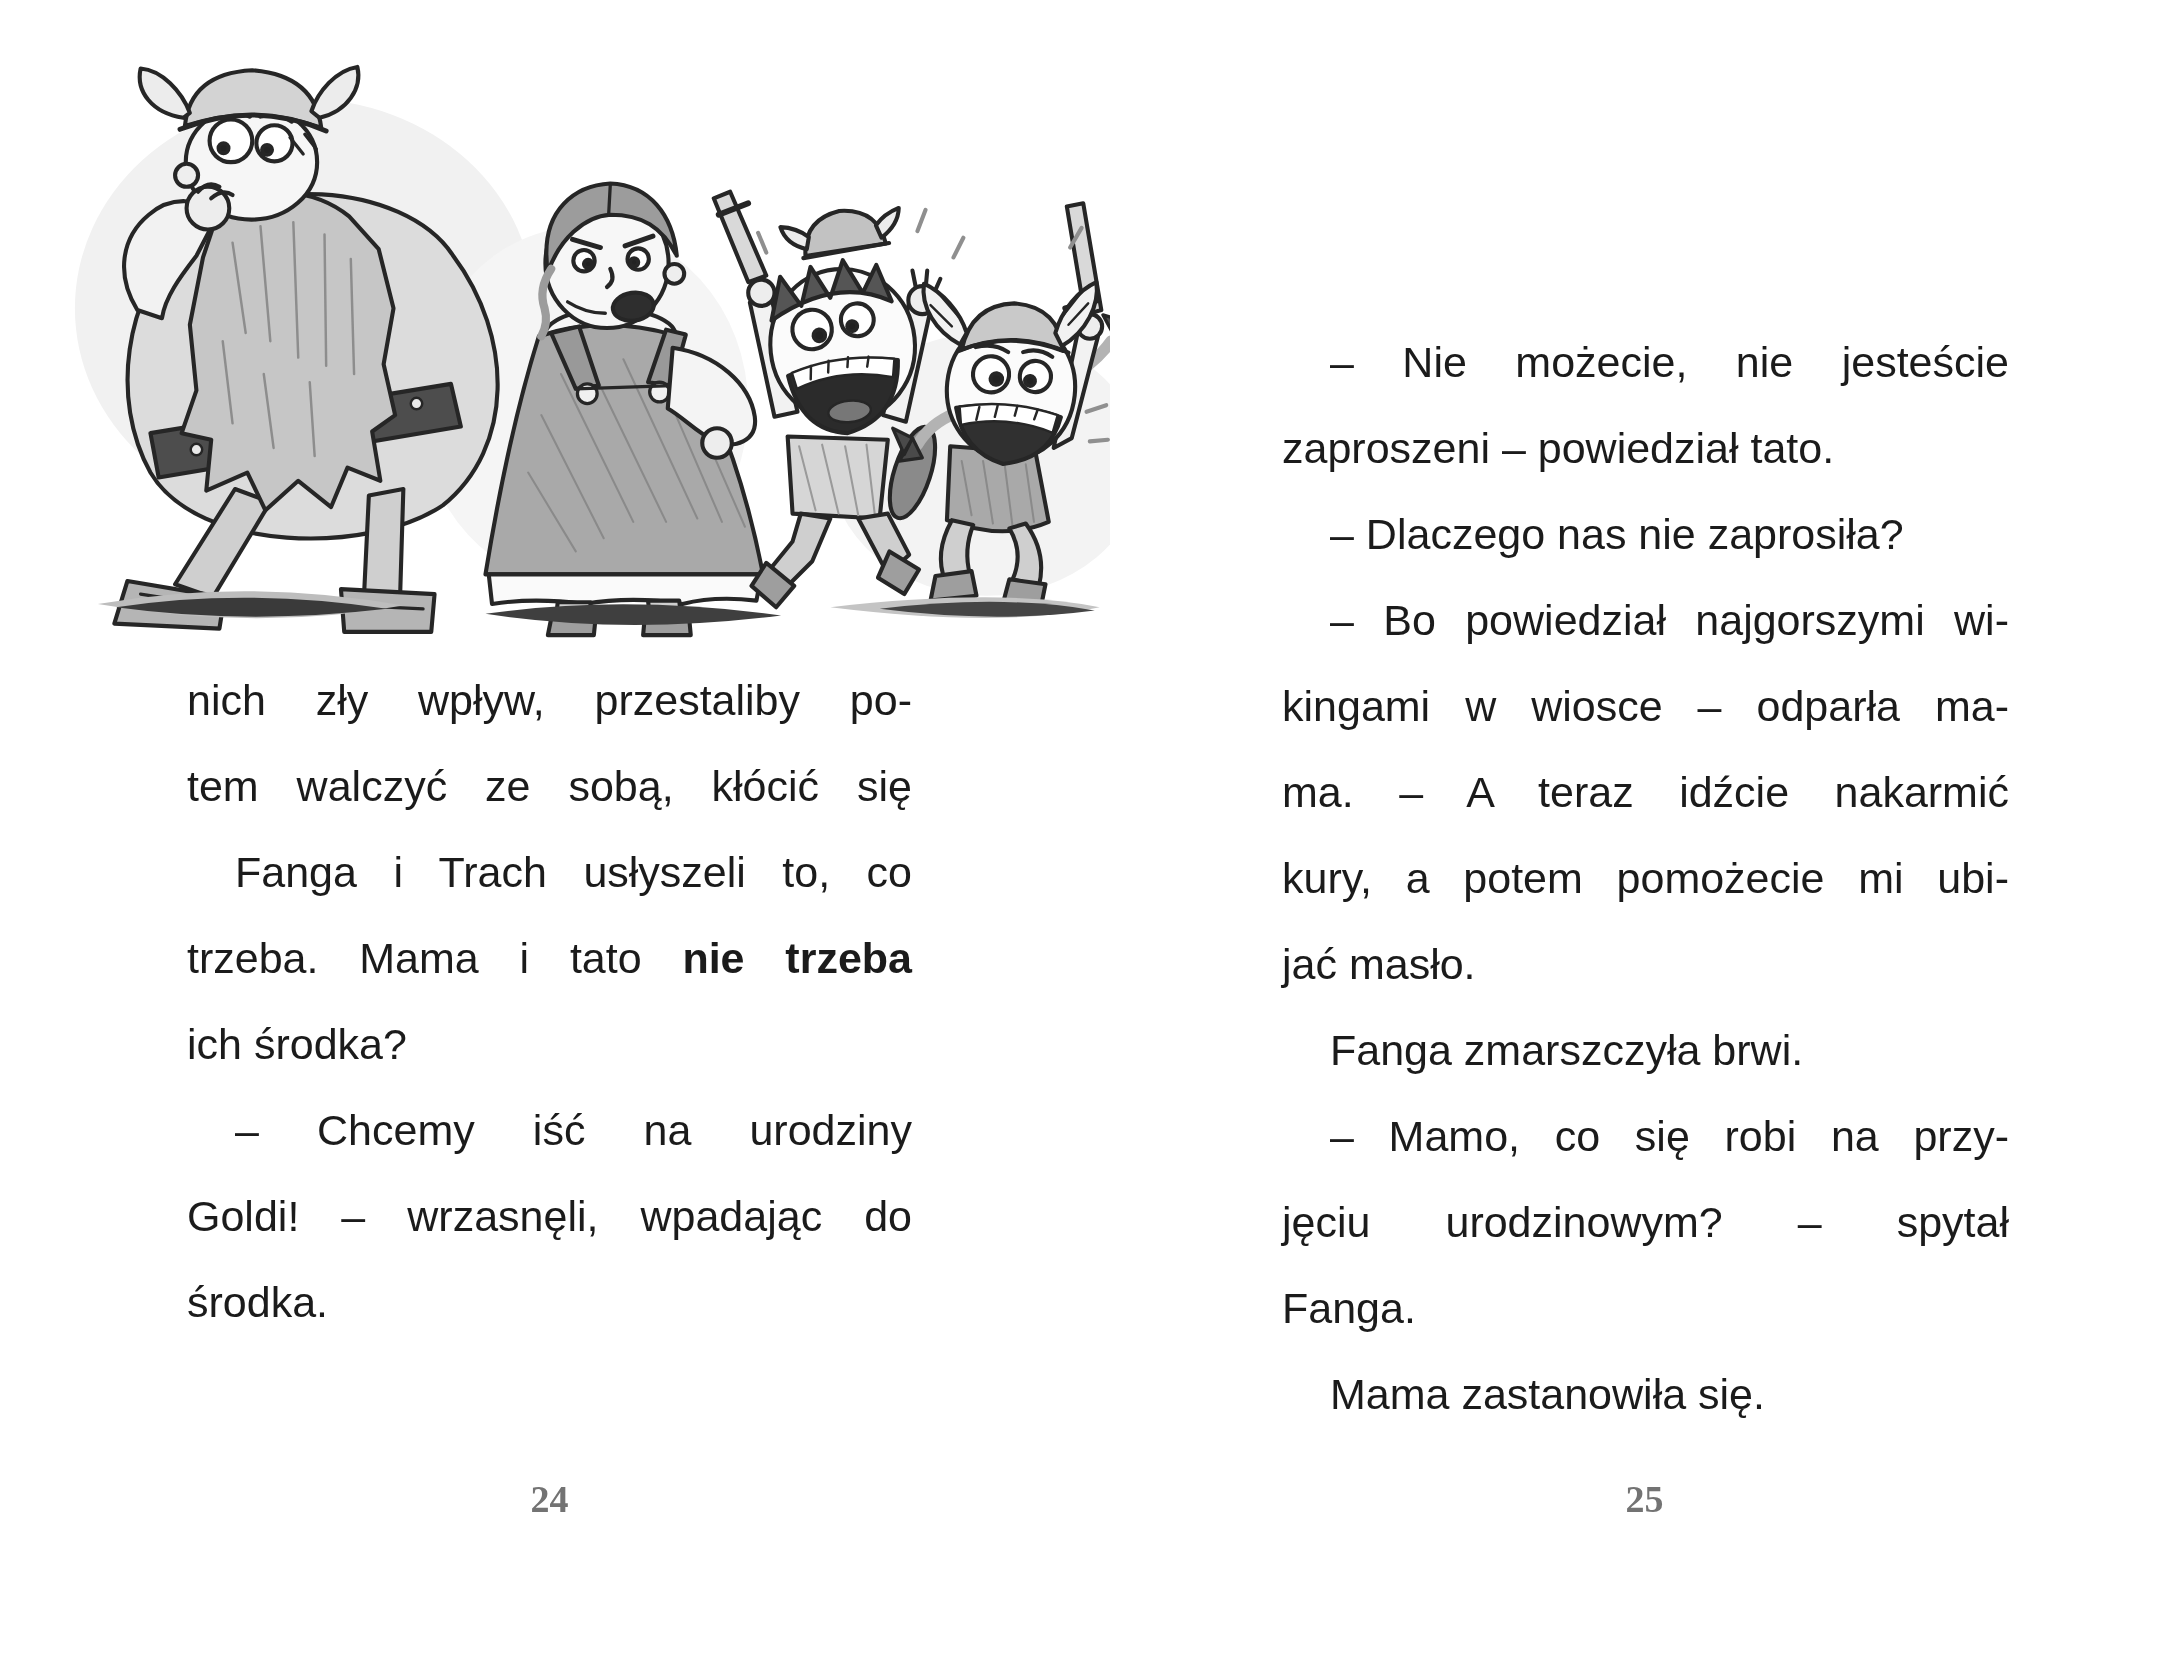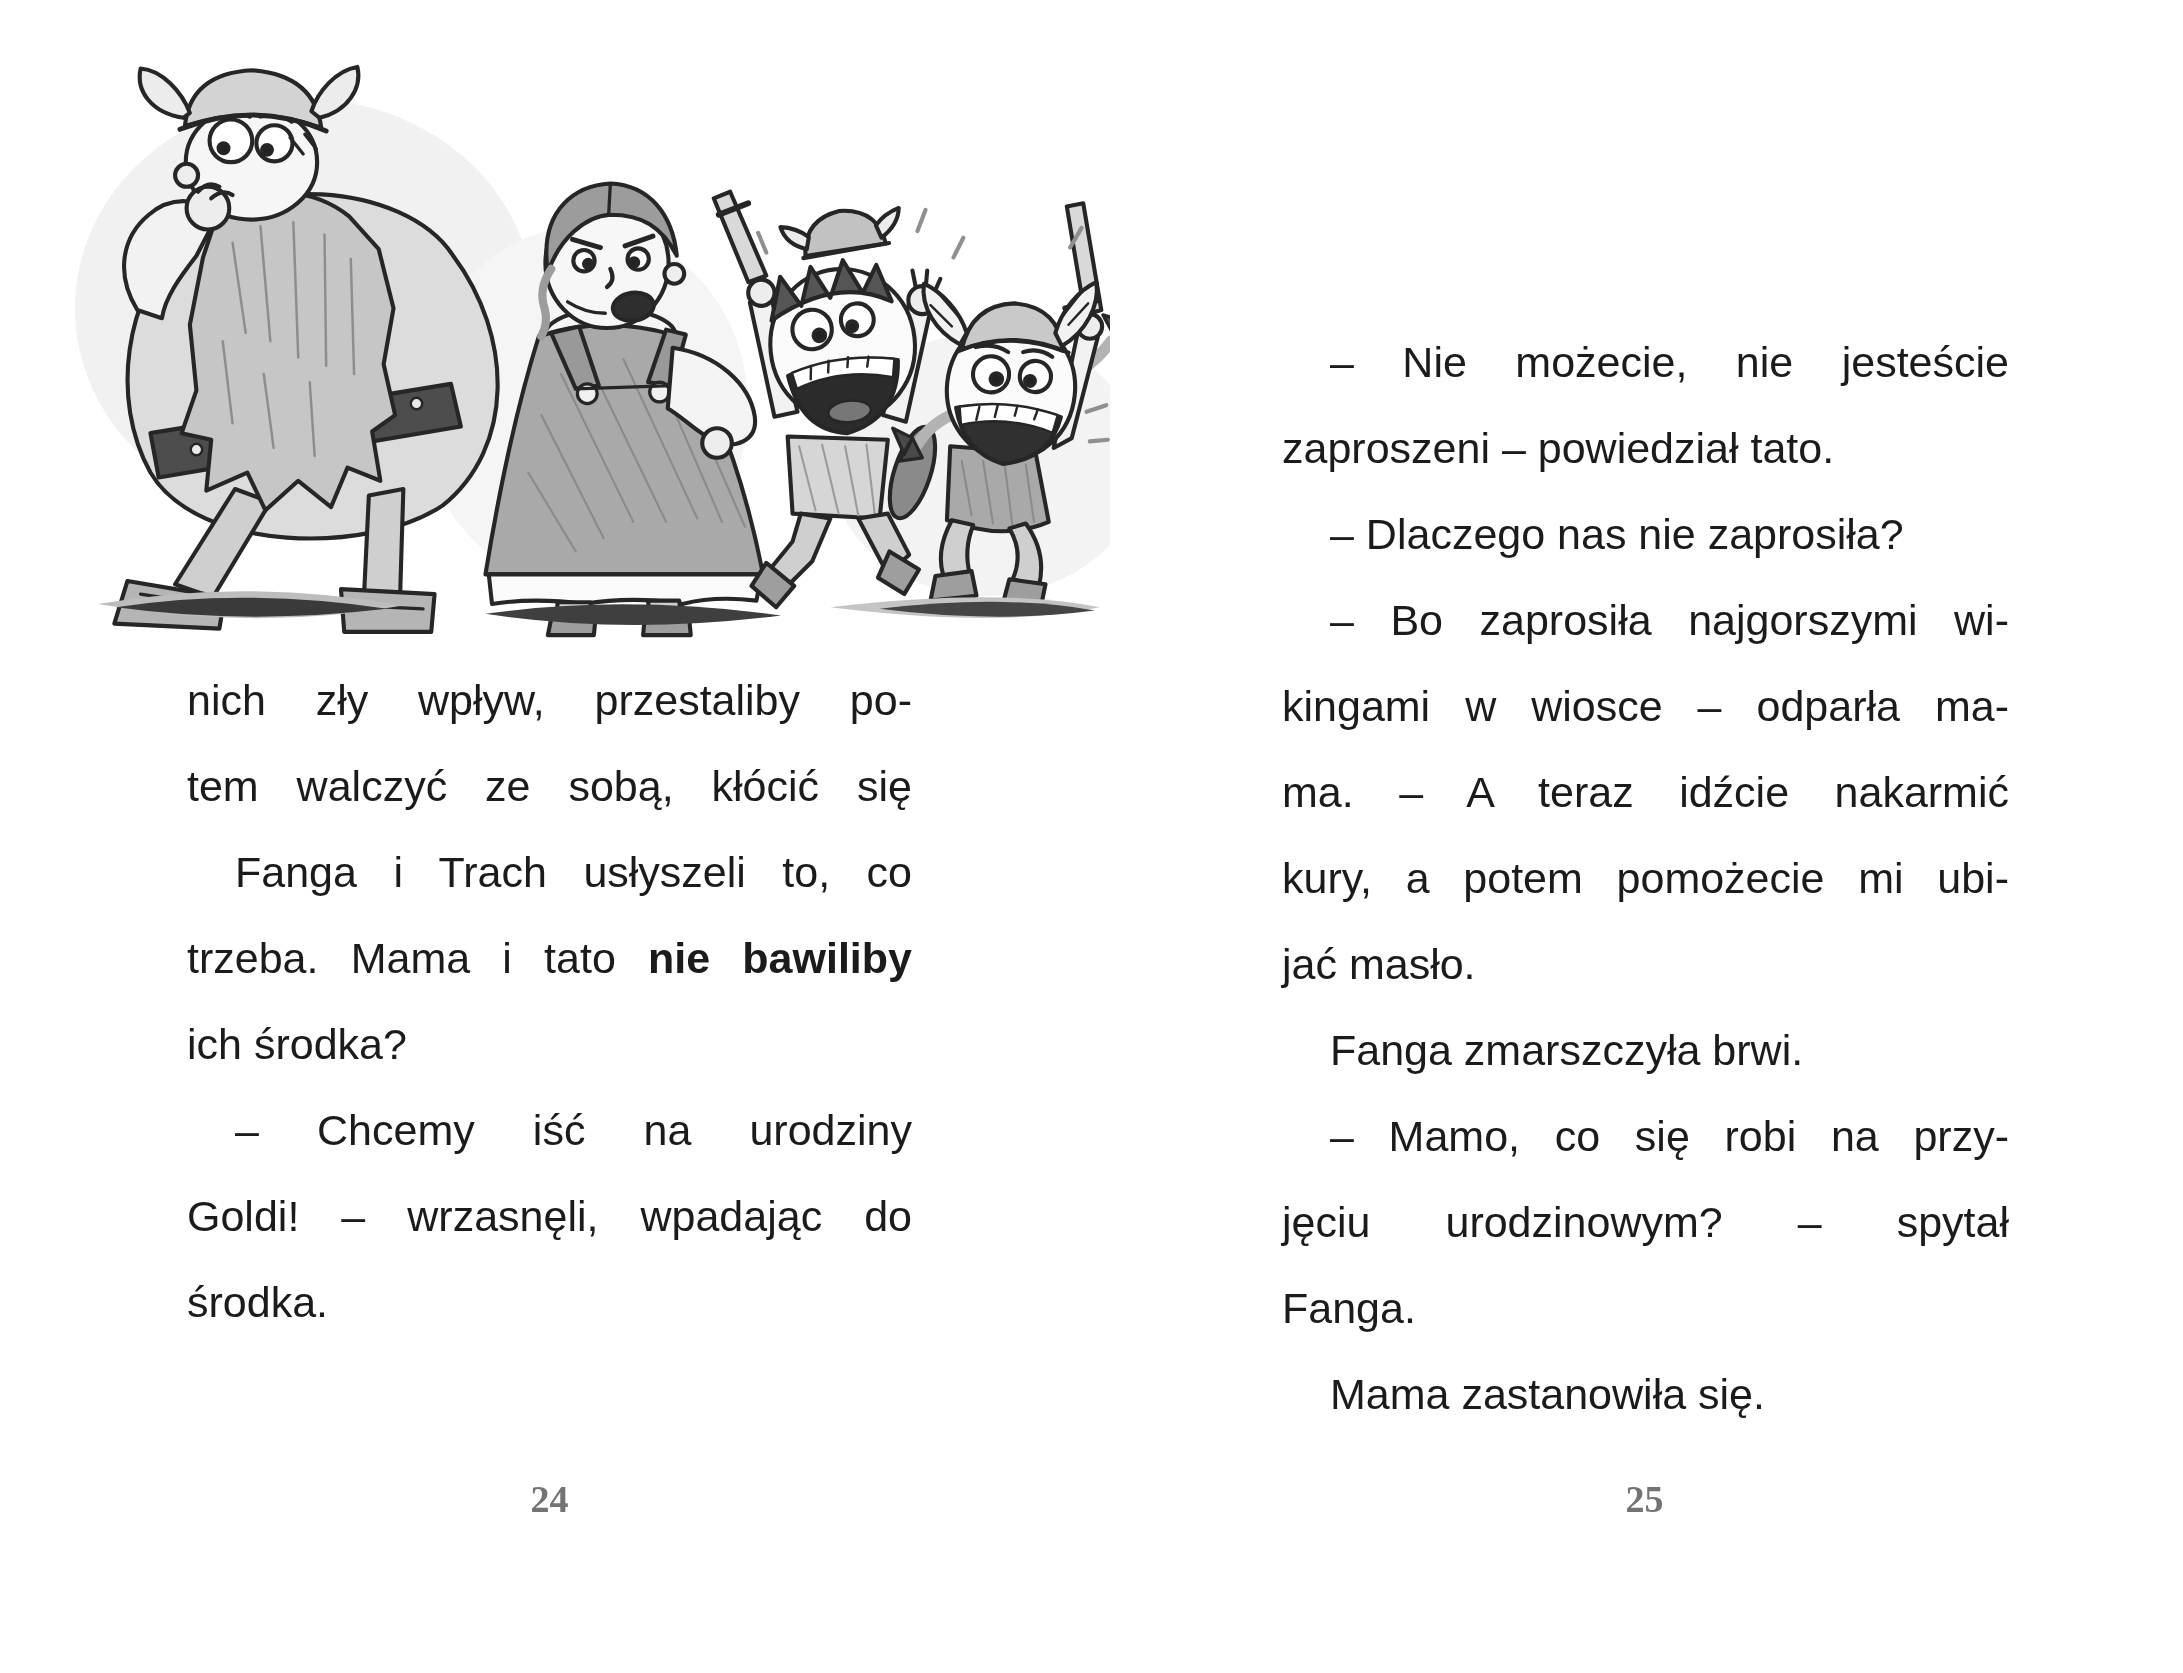--- a/index.html
+++ b/index.html
@@ -278,35 +278,35 @@
       <path d="M 940,664 Q 1150,640 1268,664 Q 1150,690 940,664 Z" fill="#c4c4c4"></path>
       <path d="M 1000,666 Q 1150,648 1262,668 Q 1140,684 1000,666 Z" fill="#454545"></path>
     </g>
   </svg>
 
   <div class="page page-left">
     <div id="left-lines" class="textblock textblock-left">
         <div class="line justify"><span>nich zły wpływ, przestaliby po-</span></div>
         <div class="line justify"><span>tem walczyć ze sobą, kłócić się</span></div>
         <div class="line justify indent"><span>Fanga i Trach usłyszeli to, co</span></div>
-        <div class="line justify"><span>trzeba. Mama i tato </span><span class="bold">nie bawiliby</span></div>
+        <div class="line justify"><span>trzeba. Mama i tato </span><span class="bold">nie trzeba</span></div>
         <div class="line"><span>ich środka?</span></div>
         <div class="line justify indent"><span>– Chcemy iść na urodziny</span></div>
         <div class="line justify"><span>Goldi! – wrzasnęli, wpadając do</span></div>
         <div class="line"><span>środka.</span></div>
       </div>
     <div class="page-number page-number-left">24</div>
   </div>
 
   <div class="page page-right">
     <div id="right-lines" class="textblock textblock-right">
         <div class="line justify indent"><span>– Nie możecie, nie jesteście</span></div>
         <div class="line"><span>zaproszeni – powiedział tato.</span></div>
         <div class="line indent"><span>– Dlaczego nas nie zaprosiła?</span></div>
-        <div class="line justify indent"><span>– Bo zaprosiła najgorszymi wi-</span></div>
+        <div class="line justify indent"><span>– Bo powiedział najgorszymi wi-</span></div>
         <div class="line justify"><span>kingami w wiosce – odparła ma-</span></div>
         <div class="line justify"><span>ma. – A teraz idźcie nakarmić</span></div>
         <div class="line justify"><span>kury, a potem pomożecie mi ubi-</span></div>
         <div class="line"><span>jać masło.</span></div>
         <div class="line indent"><span>Fanga zmarszczyła brwi.</span></div>
         <div class="line justify indent"><span>– Mamo, co się robi na przy-</span></div>
         <div class="line justify"><span>jęciu urodzinowym? – spytał</span></div>
         <div class="line"><span>Fanga.</span></div>
         <div class="line indent"><span>Mama zastanowiła się.</span></div>
       </div>

